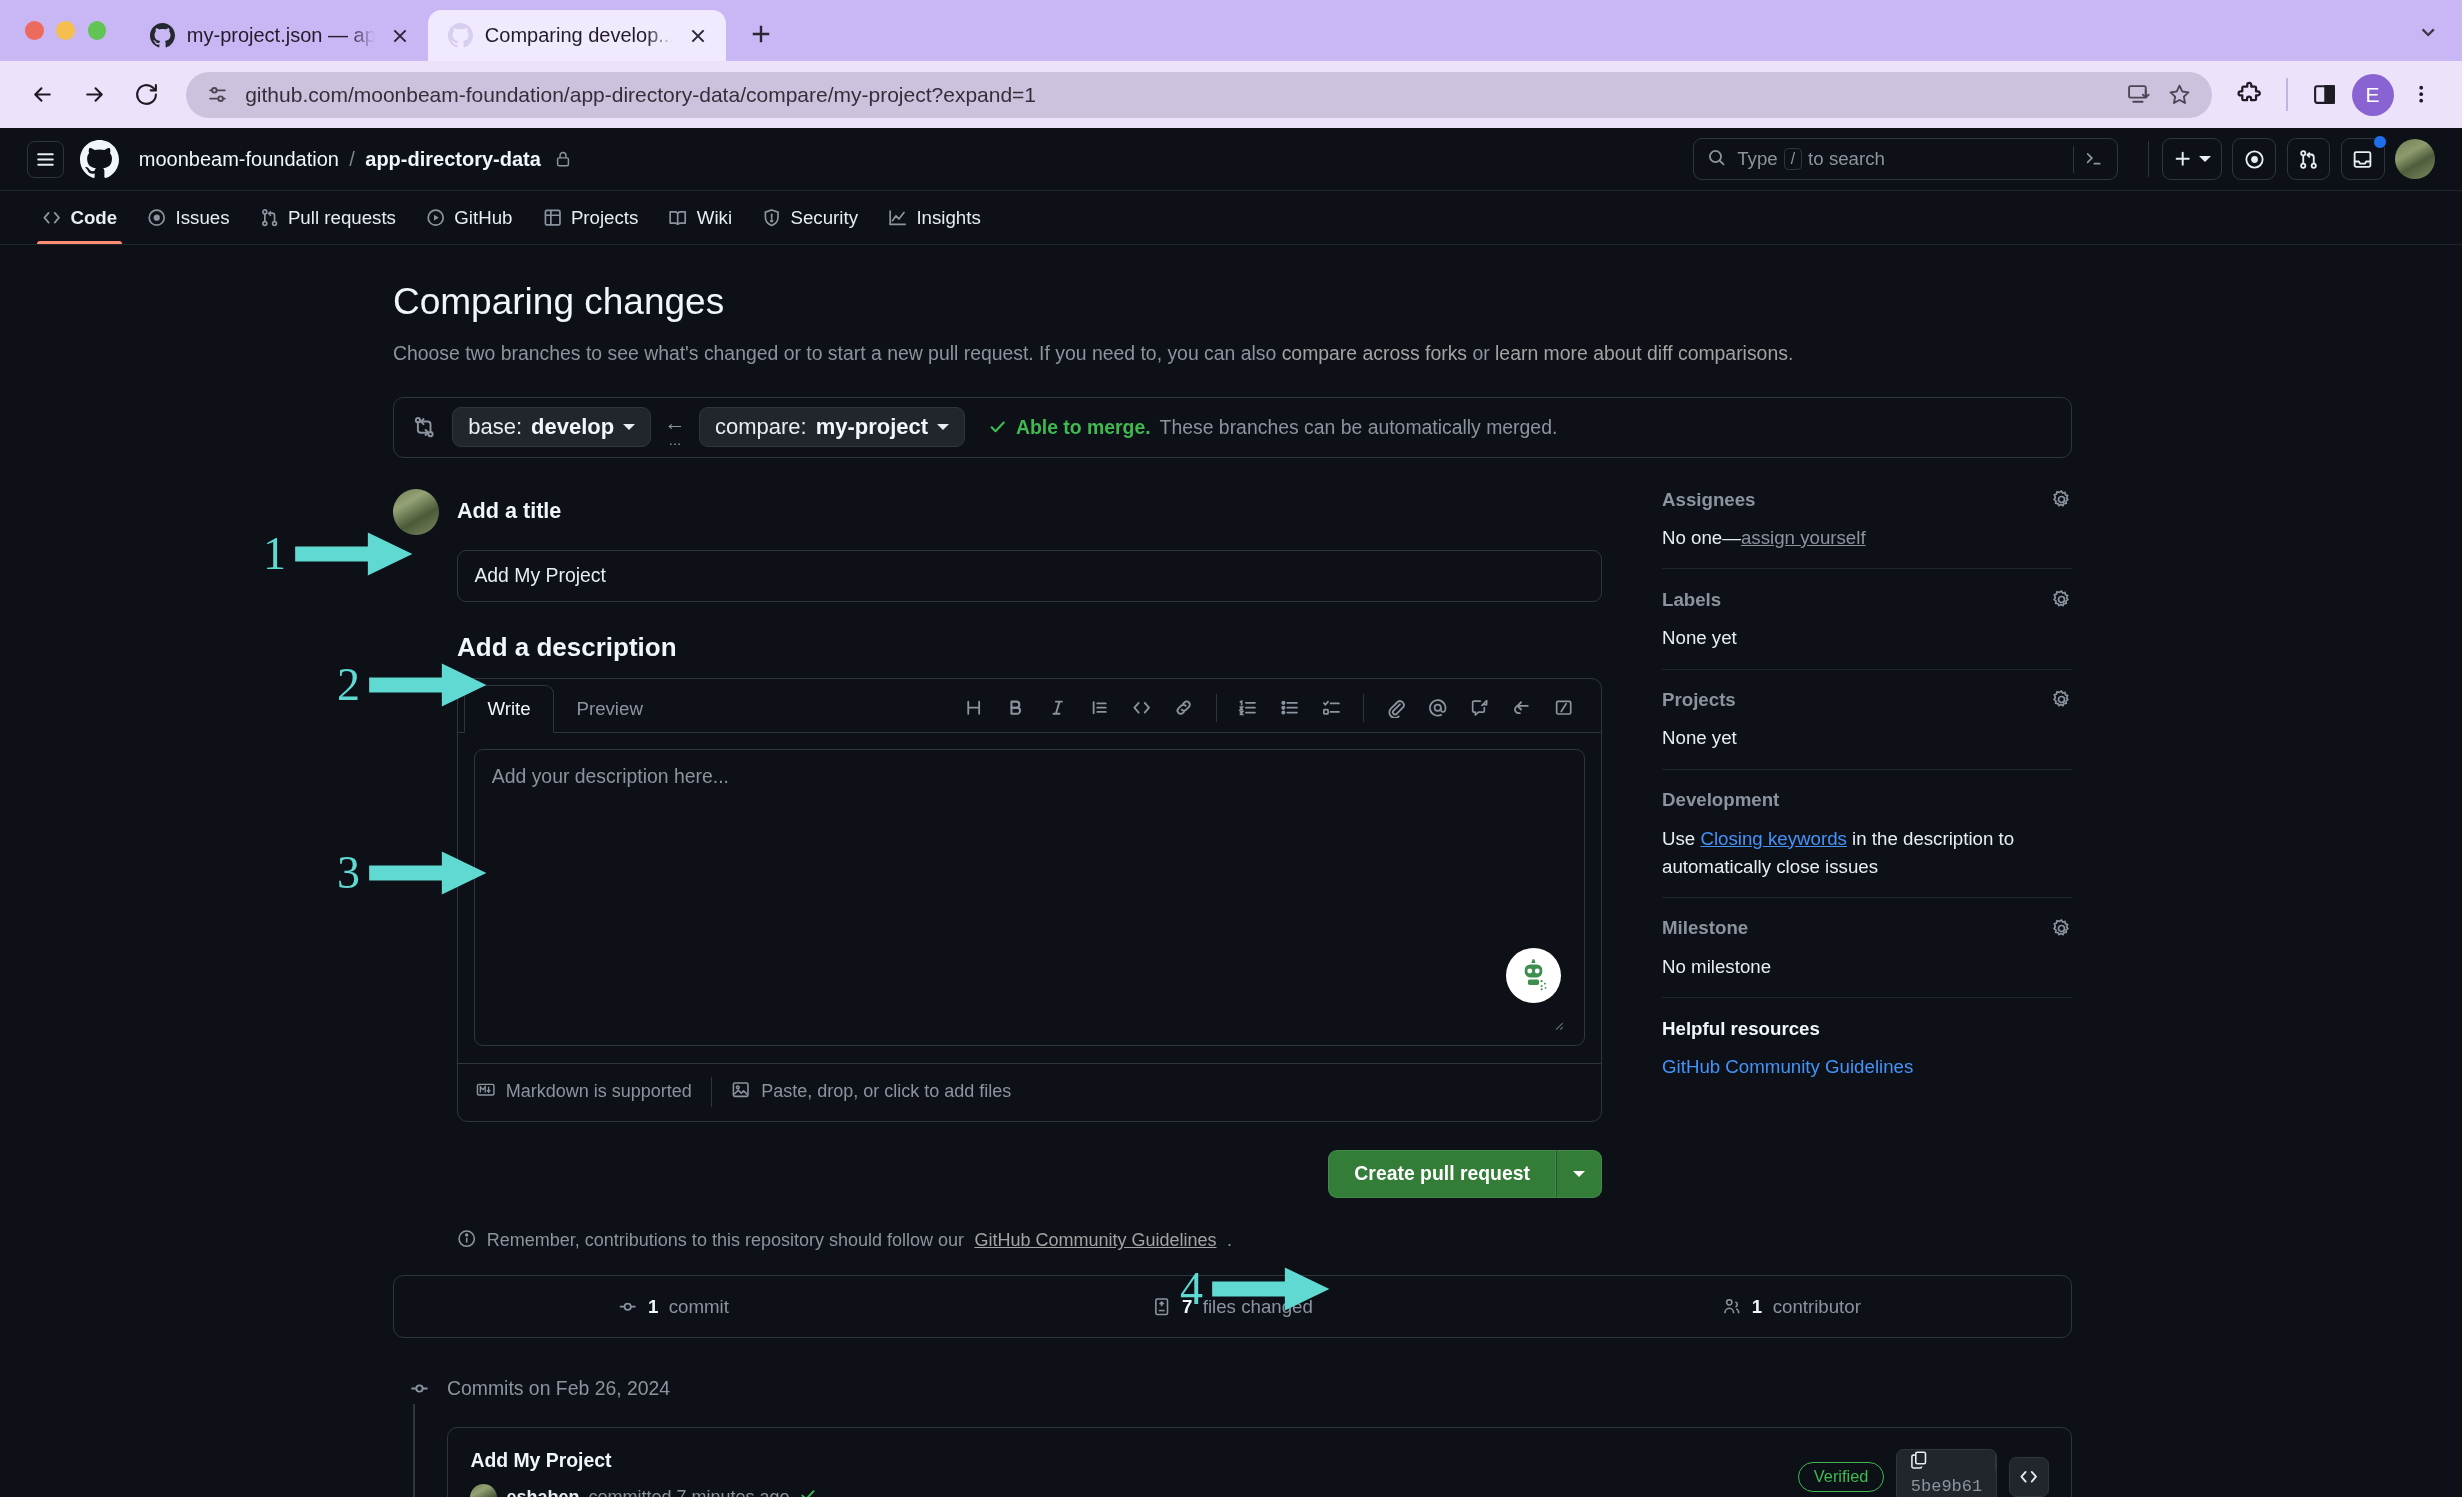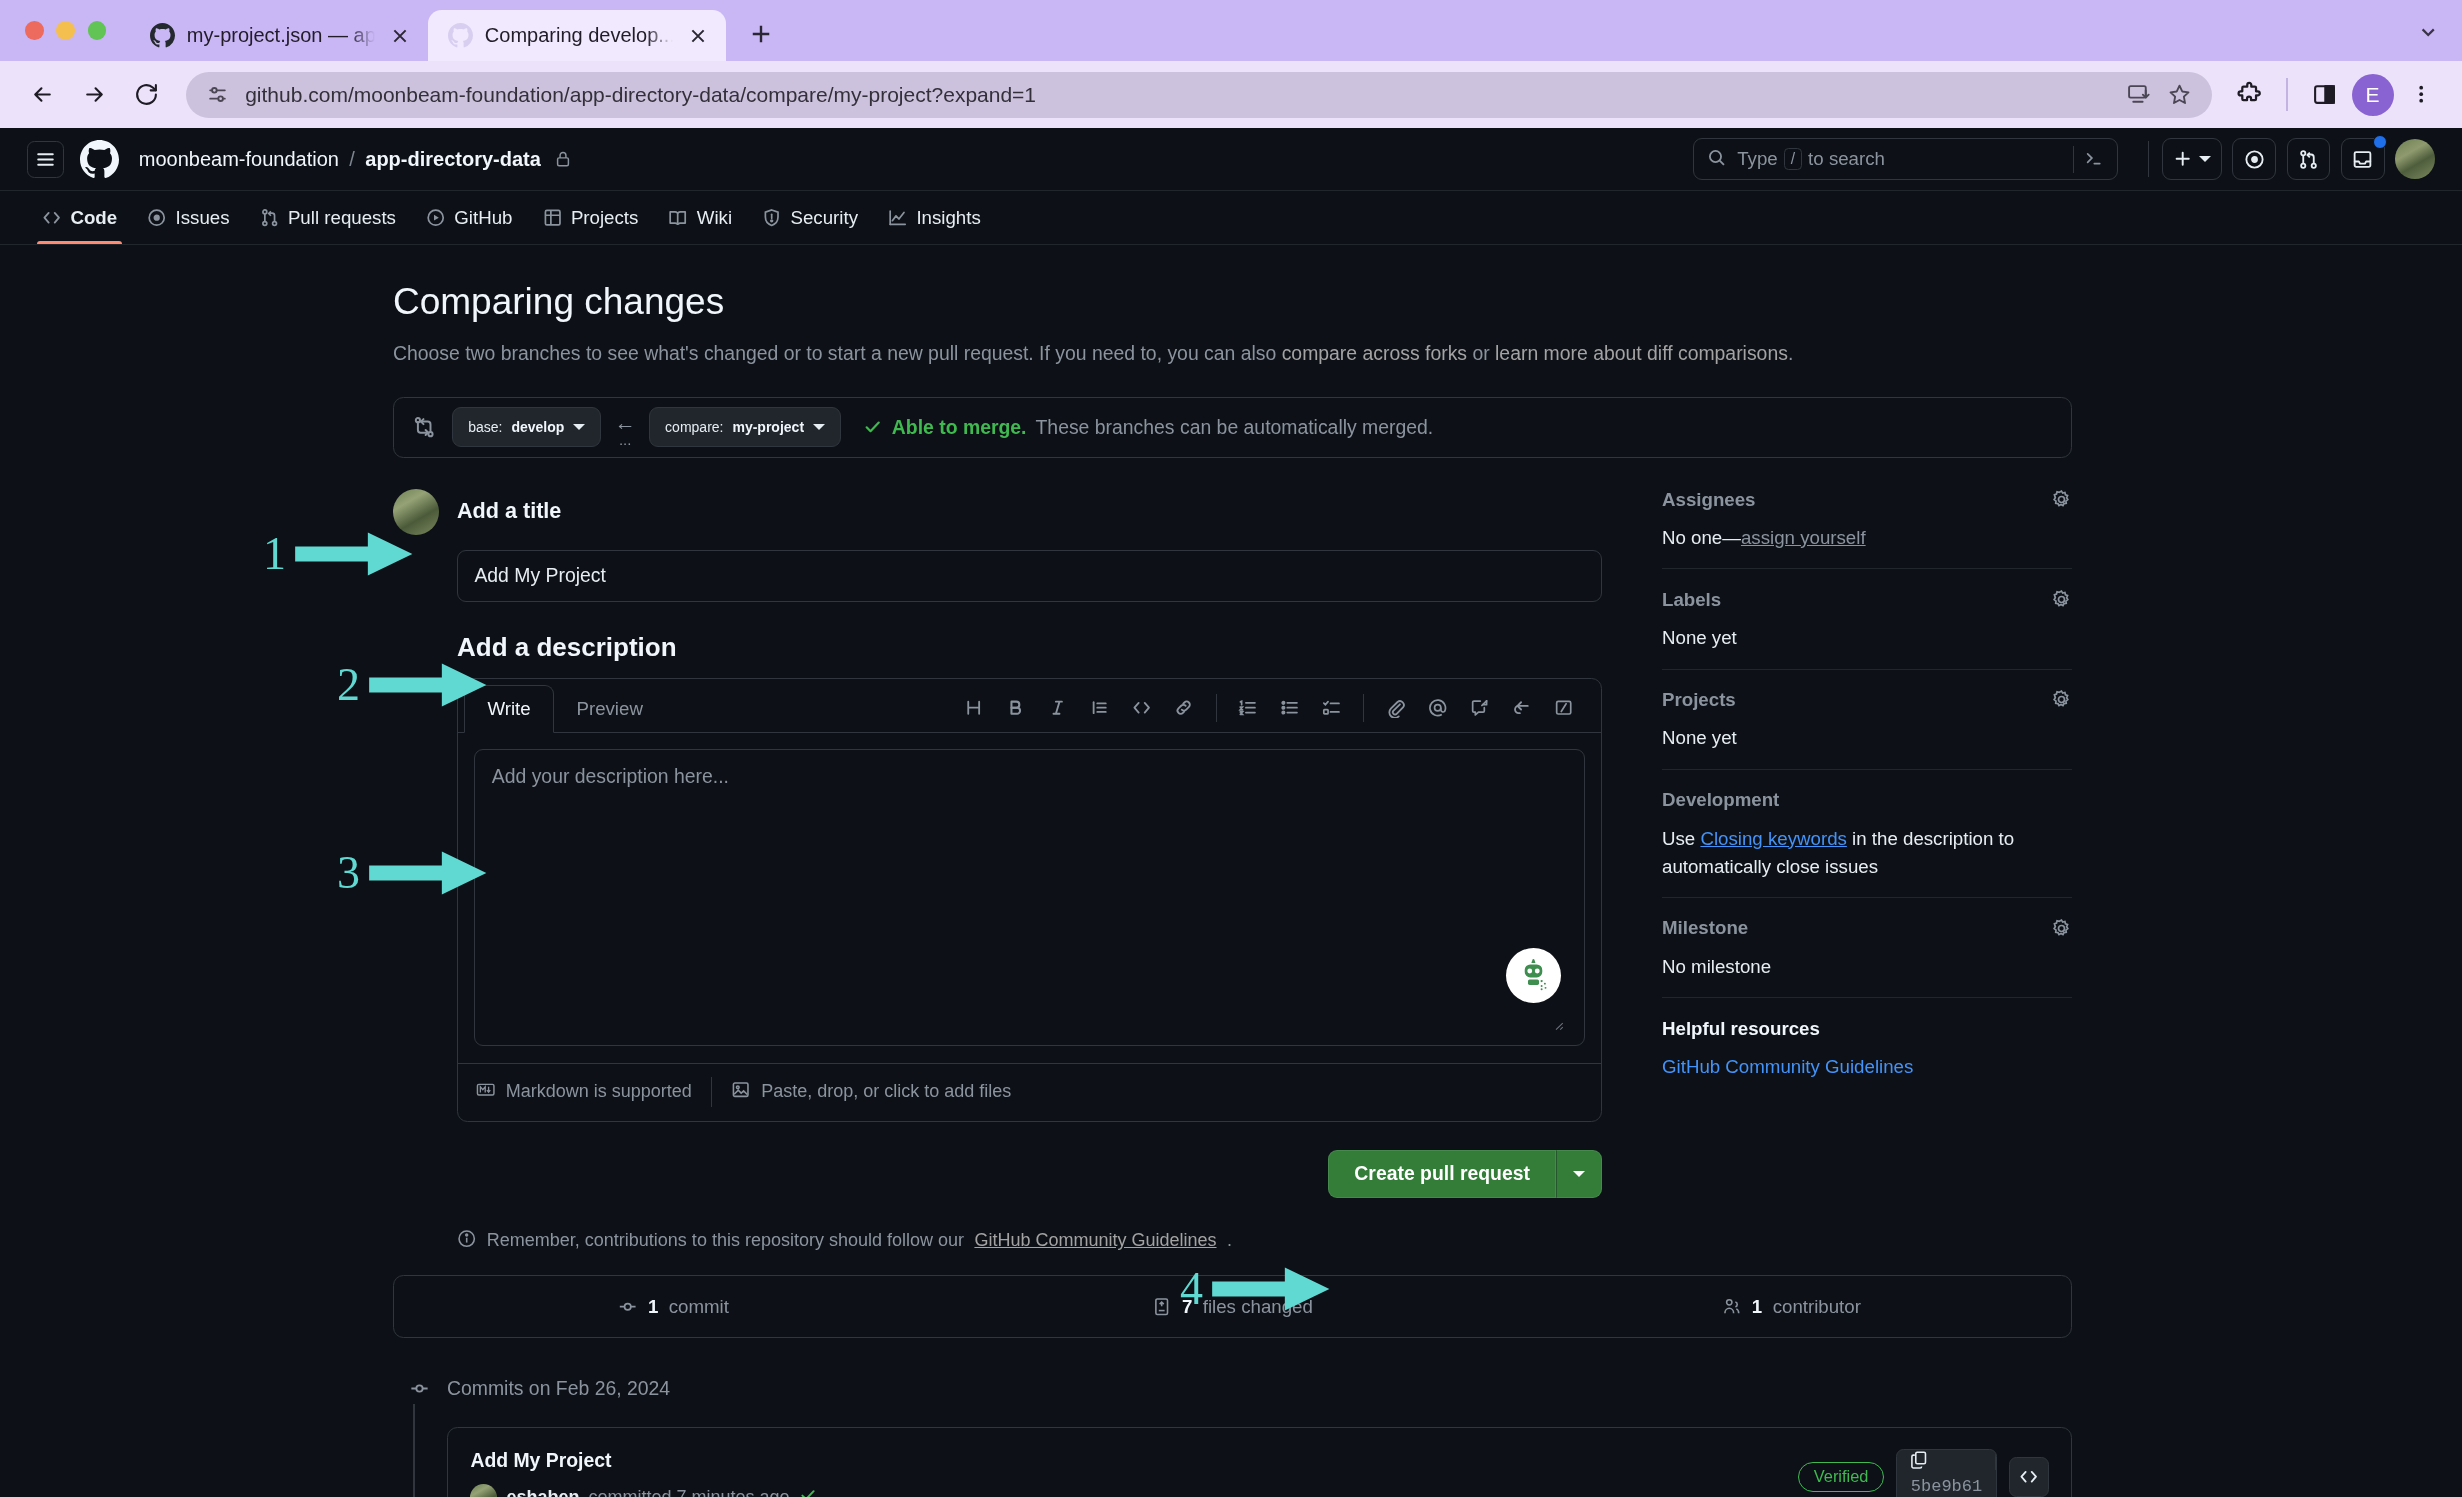--- a/index.html
+++ b/index.html
@@ -204,21 +204,21 @@
     display: flex; align-items: center;
     padding: 0 19.4px; gap: 0;
     background: #0d1117;
     margin-bottom: 31px;
   }
   .cmp-icon { color: #8b949e; display: flex; align-items: center; margin-right: 16.4px; }
   .branch-btn {
     border: 0.7px solid #30363d; border-radius: 9px;
     background: #21262d;
     height: 40px; display: flex; align-items: center; gap: 9px;
-    padding: 0 15px; font-size: 14px; color: #e6edf3;
+    padding: 0 15px; font-size: 22px; color: #e6edf3;
   }
   .branch-btn b { color: #f0f6fc; }
   .caret { width: 0; height: 0; border-left: 6px solid transparent; border-right: 6px solid transparent; border-top: 6.7px solid #e6edf3; }
   .arrow-mid { color: #8b949e; display: flex; flex-direction: column; align-items: center; margin: 0 13.4px; gap: 1.5px; font-size: 21px; }
   .merge-status { margin-left: 22.4px; font-size: 19.4px; color: #8b949e; display: flex; align-items: center; gap: 9px; }
   .merge-ok { color: #3fb950; font-weight: bold; }
   .check-ic { color: #3fb950; display: flex; align-items: center; }
 
   .main-row { display: flex; gap: 0; }
   .main-col { width: 1209px; position: relative; }

